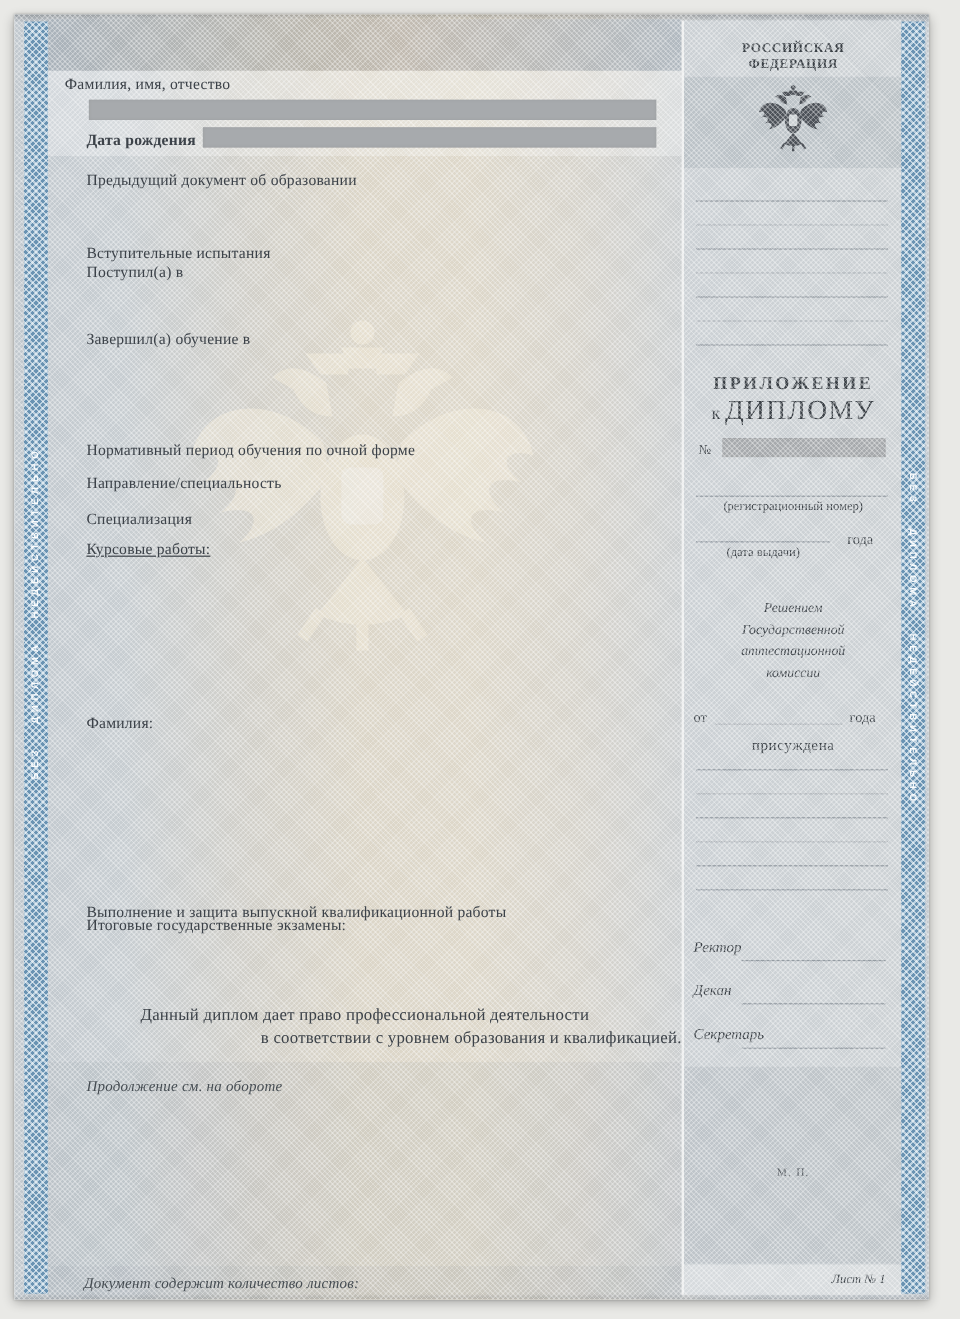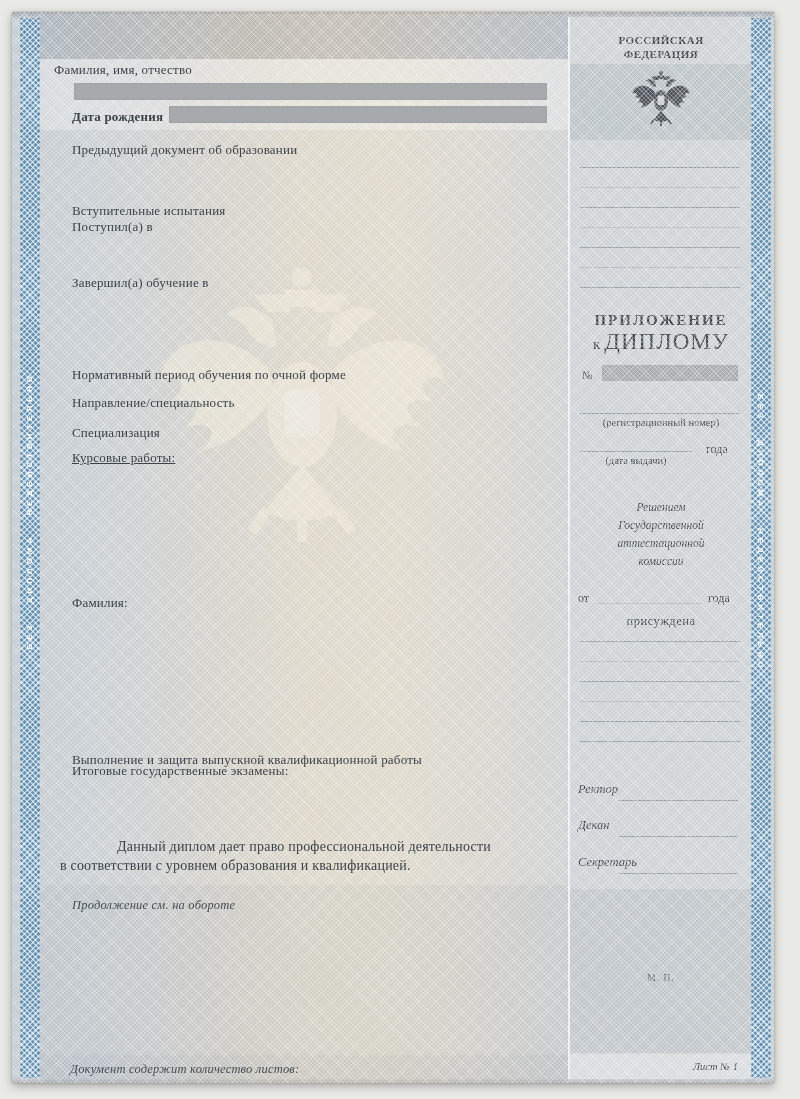--- a/index.html
+++ b/index.html
@@ -98,21 +98,21 @@
   <div class="lbl" style="left:60px;top:263px;">Завершил(а) обучение в</div>
   <div class="lbl" style="left:60px;top:355px;">Нормативный период обучения по очной форме</div>
   <div class="lbl" style="left:60px;top:383px;">Направление/специальность</div>
   <div class="lbl" style="left:60px;top:413px;text-align:center;">Специализация</div>
   <div class="lbl" style="left:60px;top:438px;text-decoration:underline;">Курсовые работы:</div>
   <div class="lbl" style="left:60px;top:583px;">Фамилия:</div>
   <div class="lbl" style="left:60px;top:707px;margin-top:44px;">Итоговые государственные экзамены:</div>
   <div class="lbl" style="left:28px;top:827px;width:528px;text-align:center;font-size:14px;">Данный диплом дает право профессиональной деятельности</div>
 
   <div class="lbl" style="left:60px;top:740px;">Выполнение и защита выпускной квалификационной работы</div>
-  <div class="lbl" style="left:28px;top:846px;width:528px;text-align:left;font-size:14px;padding-left:20px;">в соответствии с уровнем образования и квалификацией.</div>
+  <div class="lbl" style="left:28px;top:846px;width:528px;text-align:right;font-size:14px;">в соответствии с уровнем образования и квалификацией.</div>
 
   <div class="lbl it" style="left:60px;top:886px;font-size:12.5px;">Продолжение см. на обороте</div>
   <div class="lbl it" style="left:58px;top:1050px;font-size:12.5px;">Документ содержит количество листов:</div>
 
   <div class="divider"></div>
 
   <div class="rcol">
     <div class="rc-txt center" style="top:17px;font-size:11px;font-weight:bold;letter-spacing:.5px;">РОССИЙСКАЯ</div>
     <div class="rc-txt center" style="top:31px;font-size:11px;font-weight:bold;letter-spacing:.5px;">ФЕДЕРАЦИЯ</div>
 

